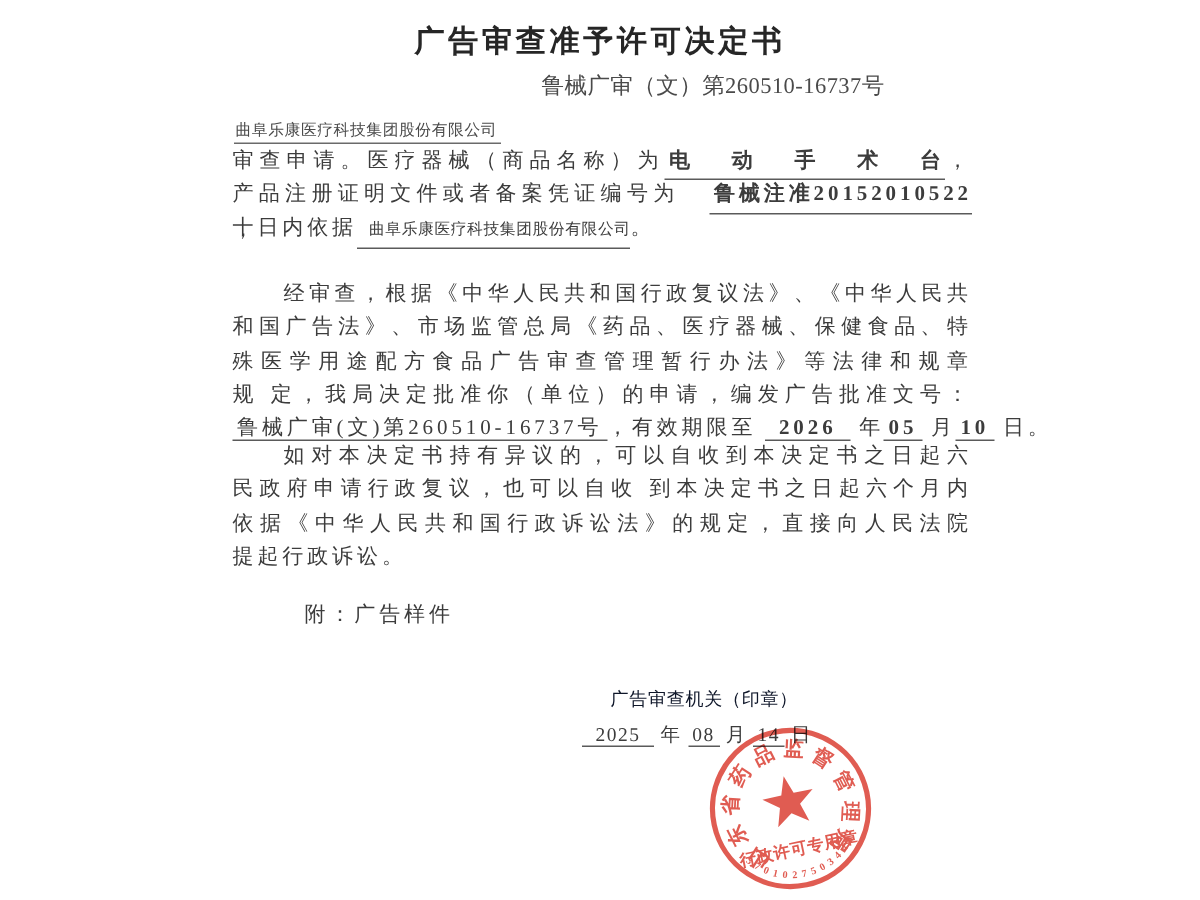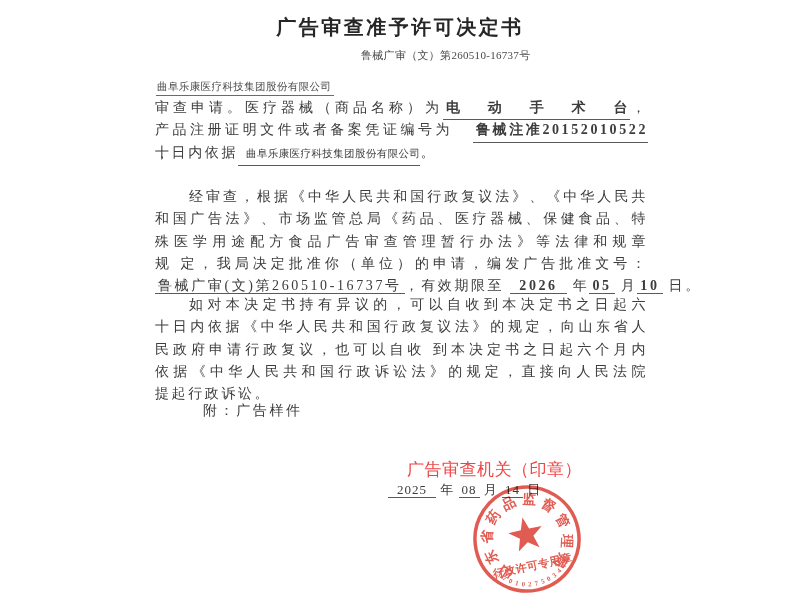--- a/index.html
+++ b/index.html
@@ -5,21 +5,21 @@
   html,body{margin:0;padding:0;background:#ffffff;}
   .page{
     position:relative;width:800px;height:600px;background:#fff;overflow:hidden;
     font-family:"Liberation Serif","DejaVu Serif",serif;color:#3c3c3c;
   }
   .title{
     position:absolute;top:14px;left:0;width:800px;text-align:center;
     font-size:20px;font-weight:700;letter-spacing:2.5px;color:#262626;white-space:nowrap;
   }
   .doc-no{
-    position:absolute;top:48px;left:361px;font-size:11px;color:#4a4a4a;
+    position:absolute;top:48px;left:361px;font-size:15px;color:#4a4a4a;
     letter-spacing:0.3px;white-space:nowrap;
   }
   .applicant{
     position:absolute;top:80px;left:156px;font-size:10.5px;color:#4a4a4a;
     border-bottom:1px solid #6a6a6a;padding:0 3px 1px 1px;letter-spacing:0.4px;white-space:nowrap;
   }
   .para{position:absolute;left:155px;width:493px;font-size:14px;letter-spacing:2.6px;}
   #p1{top:97px;} #p2{top:186px;} #p3{top:294px;}
   .line{height:22.3px;line-height:22.3px;white-space:nowrap;}
   .line.j{text-align:justify;text-align-last:justify;white-space:normal;}
@@ -30,22 +30,22 @@
   .pad2{padding:0 9px;margin-top:24px;}
   .small{font-size:10.5px;letter-spacing:0.4px;}
   .fill1{display:inline-block;min-width:184px;padding-left:3px;}
   .fill2{display:inline-block;min-width:168px;padding-left:3px;margin-left:20px;}
   .fill3{display:inline-block;min-width:150px;padding-left:8px;}
   .attachment{
     position:absolute;top:400px;left:203px;font-size:14px;
     letter-spacing:2.6px;line-height:22px;white-space:nowrap;
   }
   .authority{
-    position:absolute;top:458px;left:407px;font-size:17px;
-    letter-spacing:0.5px;color:#ef4444;white-space:nowrap;
+    position:absolute;top:458px;left:407px;font-size:12px;
+    letter-spacing:0.5px;color:#0f172a;white-space:nowrap;
   }
   .sig-date{
     position:absolute;top:481px;left:388px;font-size:13px;
     letter-spacing:1px;white-space:nowrap;
   }
   .sig-date .line{height:18px;line-height:18px;}
   .stamp{
     position:absolute;left:442px;top:454px;width:170px;height:170px;
     mix-blend-mode:multiply;opacity:0.9;
   }
@@ -71,21 +71,20 @@
   <div class="para" id="p2">
       <div class="line ind j"><span>经审查，根据《中华人民共和国行政复议法》、《中华人民共</span></div>
       <div class="line j"><span>和国广告法》、市场监管总局《药品、医疗器械、保健食品、特</span></div>
       <div class="line j"><span>殊医学用途配方食品广告审查管理暂行办法》等法律和规章</span></div>
       <div class="line j"><span>规 定，我局决定批准你（单位）的申请，编发广告批准文号：</span></div>
       <div class="line"><span class="u pad">鲁械广审(文)第260510-16737号</span><span>，有效期限至 </span><span class="b u pad2">2026</span><span> 年</span><span class="b u pad">05</span><span> 月</span><span class="b u pad">10</span><span> 日。</span></div>
     </div>
 
   <div class="para" id="p3">
       <div class="line ind j"><span>如对本决定书持有异议的，可以自收到本决定书之日起六</span></div>
-      <div class="line j"><span>十日内依据《中华人民共和国行政复议法》的规定，向山东省人</span></div>
       <div class="line j"><span>民政府申请行政复议，也可以自收 到本决定书之日起六个月内</span></div>
       <div class="line j"><span>依据《中华人民共和国行政诉讼法》的规定，直接向人民法院</span></div>
       <div class="line"><span>提起行政诉讼。</span></div>
     </div>
 
   <div class="attachment">附：广告样件</div>
 
   <div class="authority">广告审查机关（印章）</div>
 
   <div class="sig-date">

